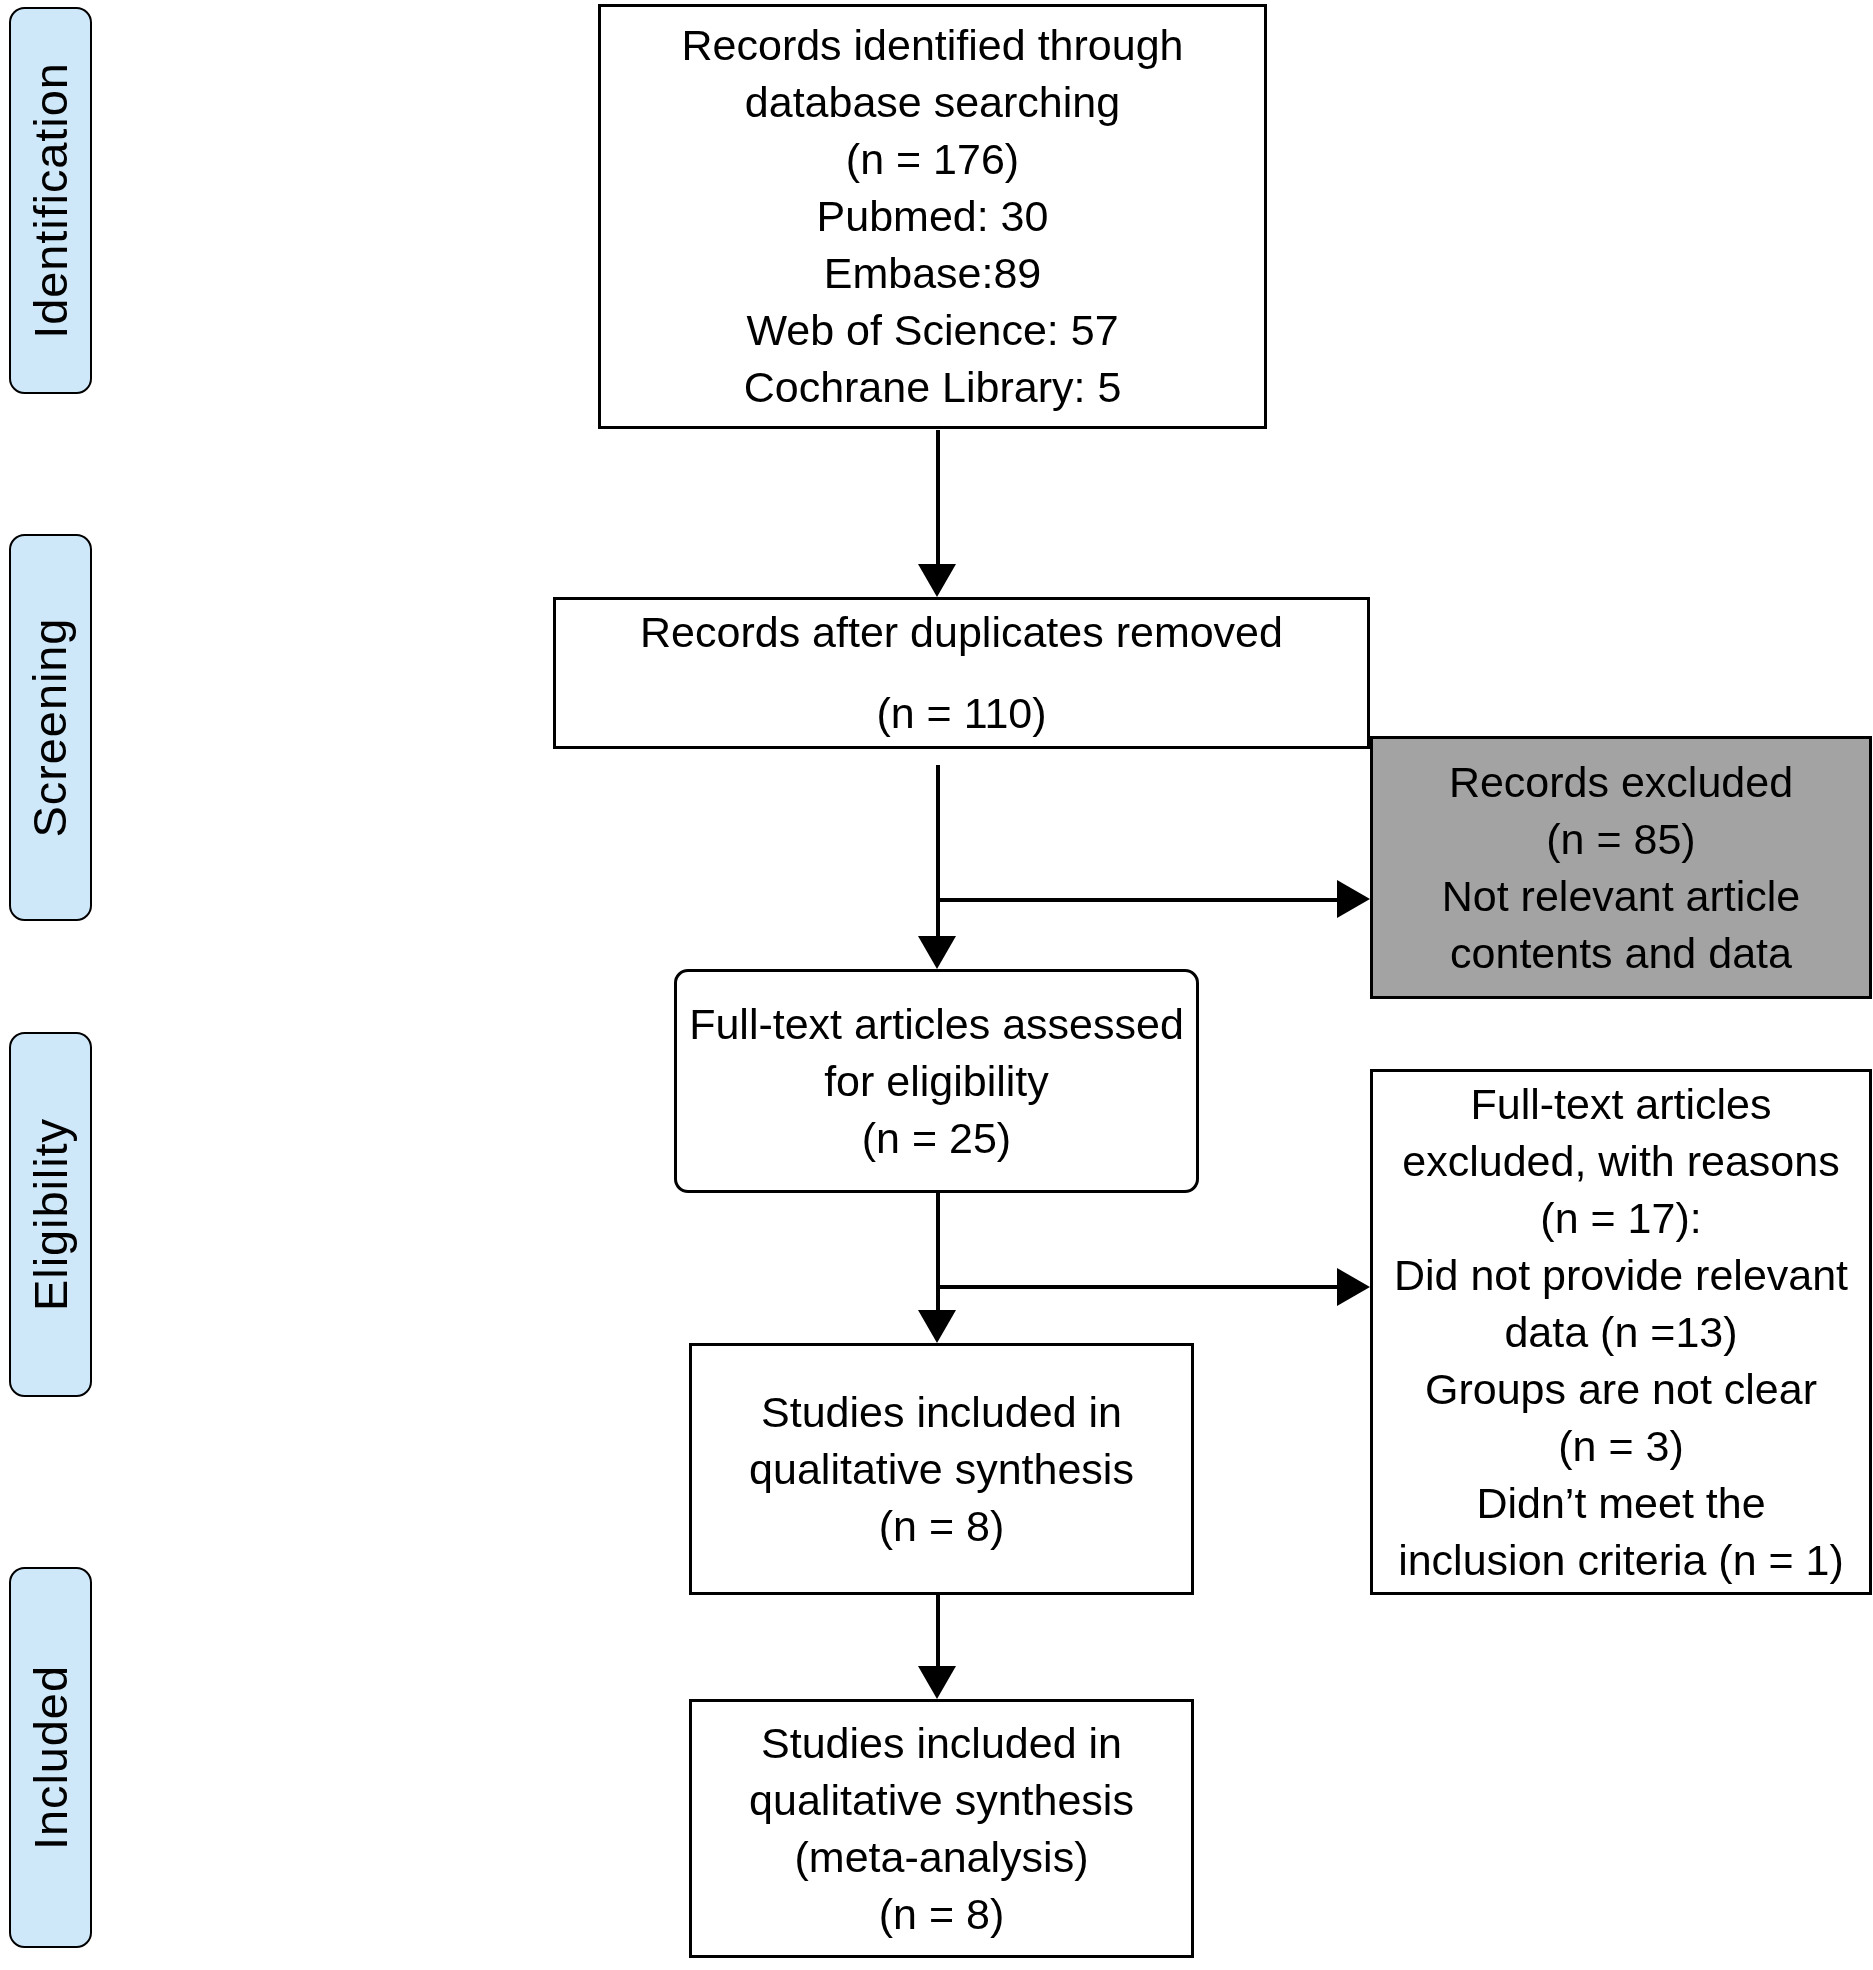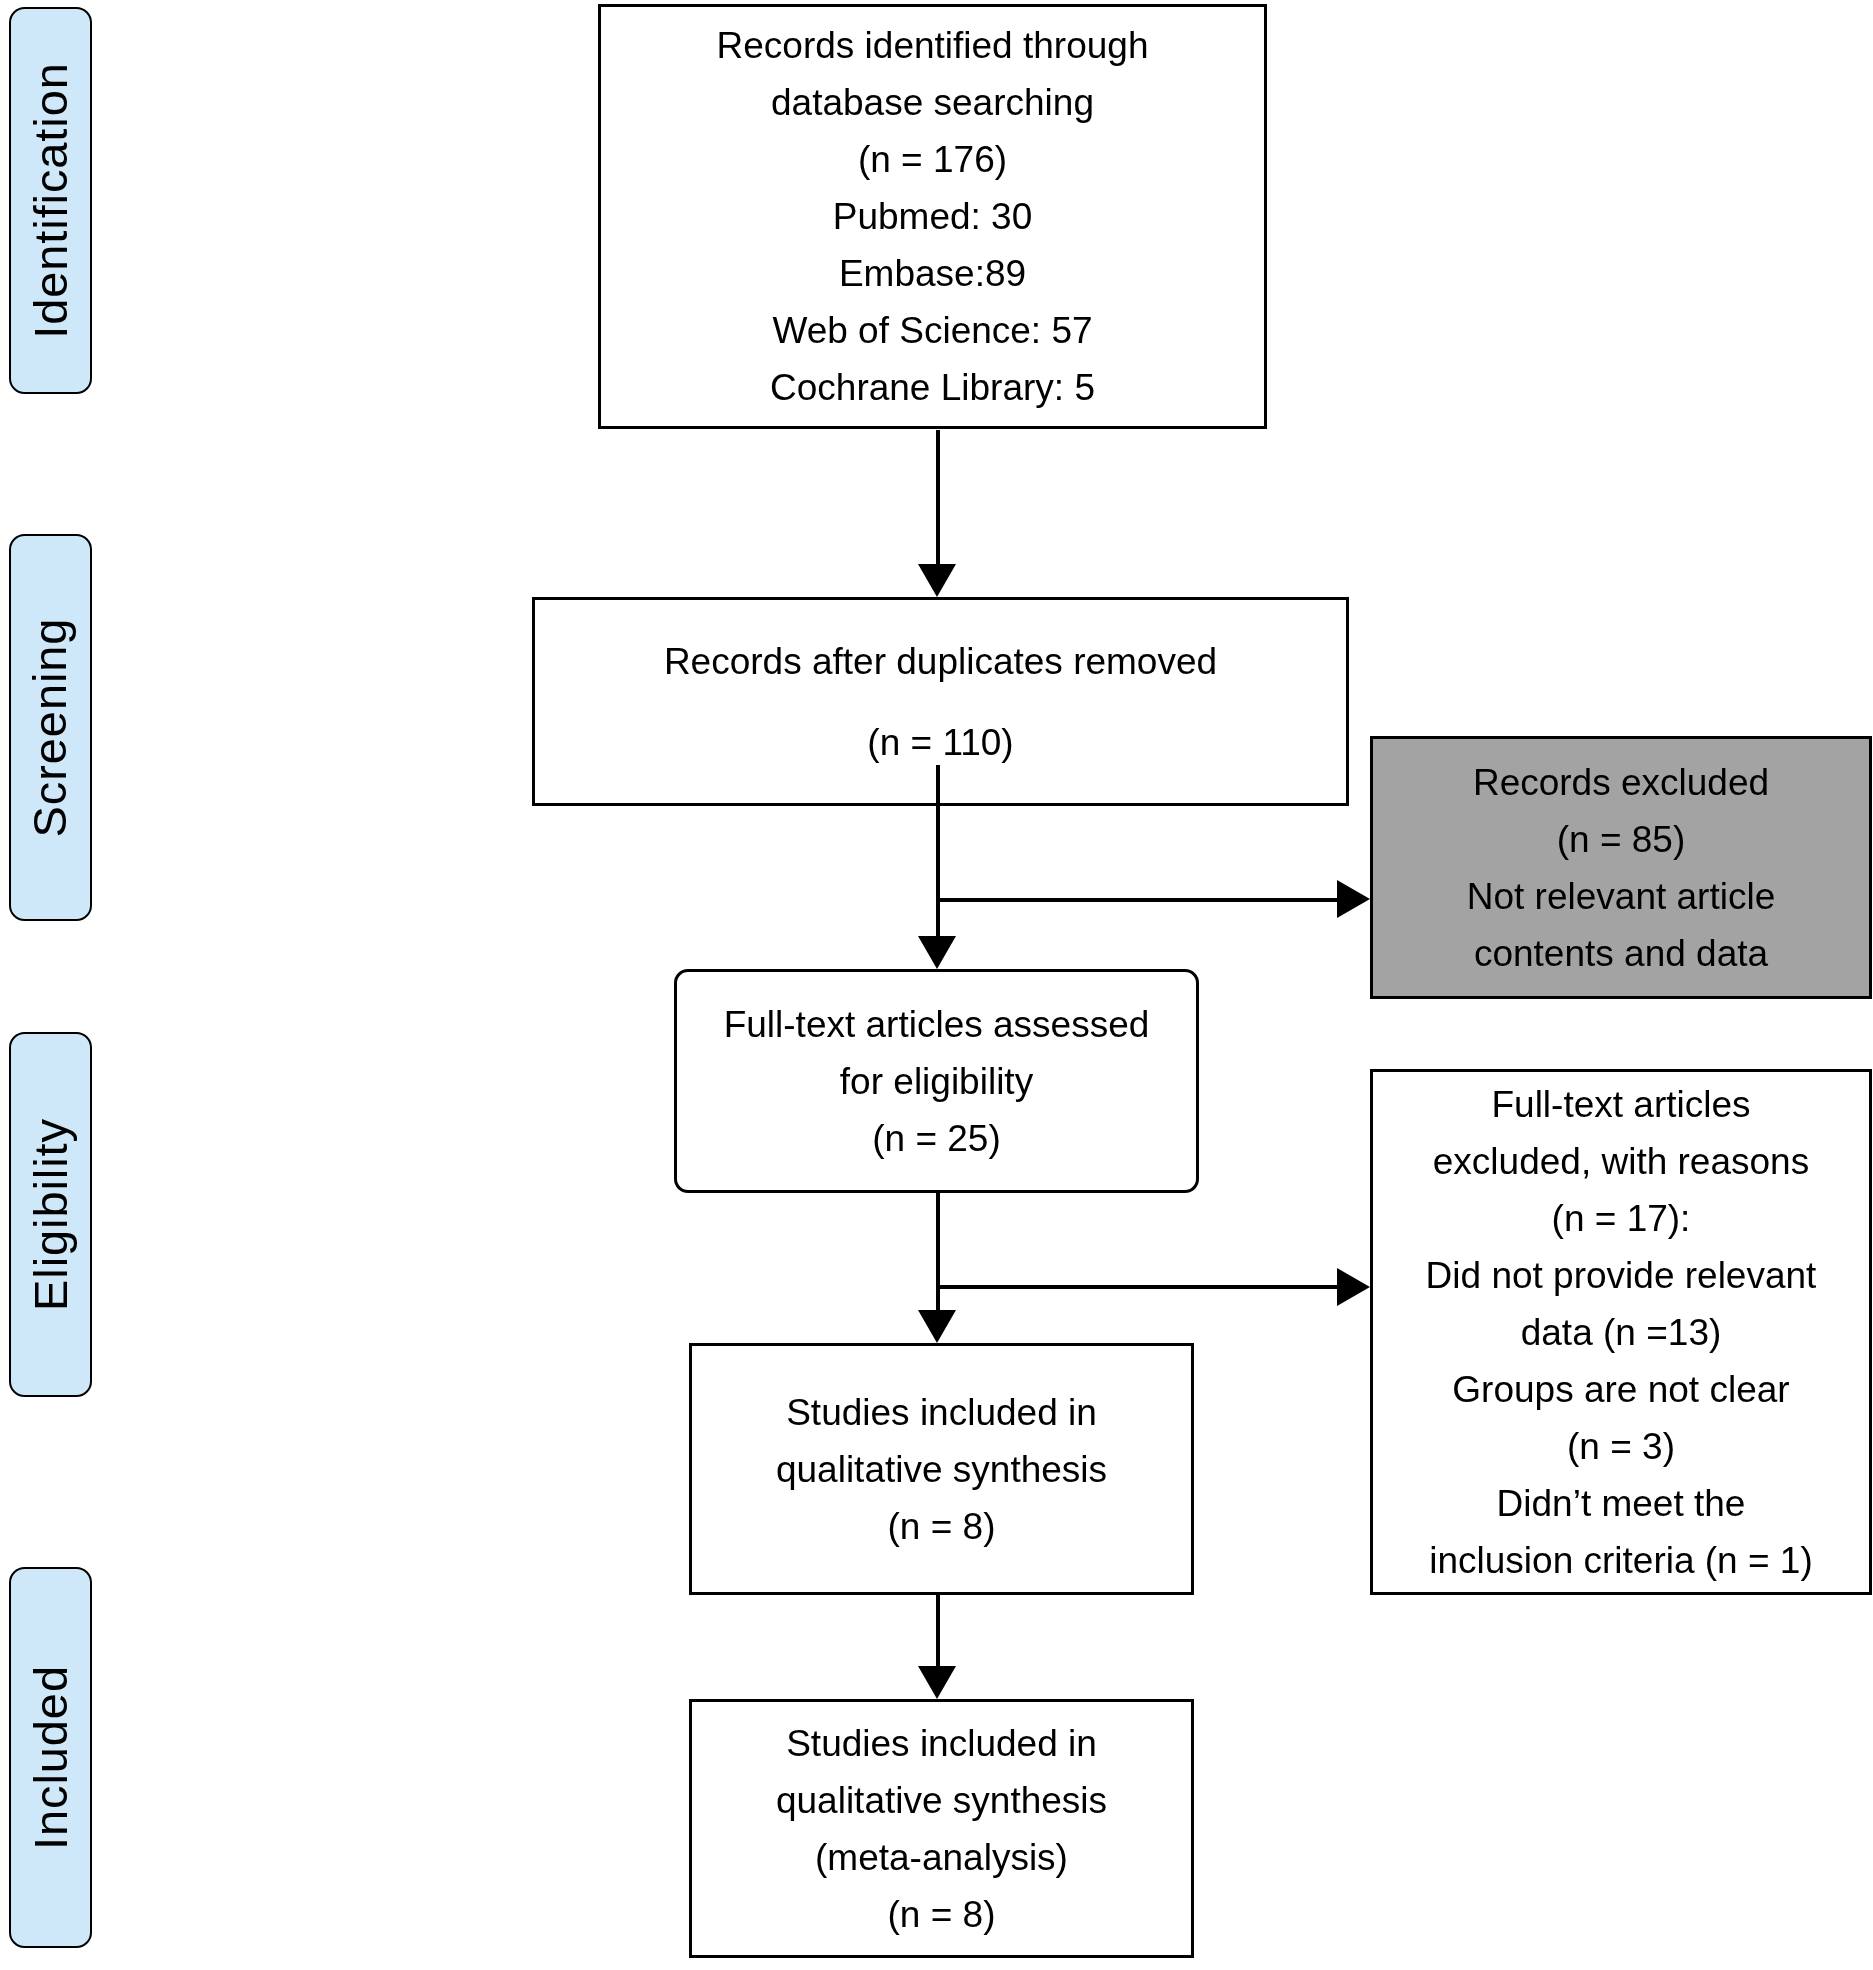--- a/index.html
+++ b/index.html
@@ -40,21 +40,21 @@
     background: #ffffff;
     border: 3.5px solid #000000;
     display: flex;
     flex-direction: column;
     align-items: center;
     justify-content: center;
     text-align: center;
   }
   .flowbox .line {
     display: block;
-    font-size: 37px;
+    font-size: 43px;
     line-height: 57px;
     white-space: nowrap;
     color: #000000;
   }
 
   
   .vline {
     position: absolute;
     width: 3.5px;
     background: #000000;
@@ -79,21 +79,21 @@
     border-left: 33px solid #000000;
   }
 
   
   #stage-identification { top: 7px;    height: 387px; }
   #stage-screening      { top: 534px;  height: 387px; }
   #stage-eligibility    { top: 1032px; height: 365px; }
   #stage-included       { top: 1567px; height: 381px; }
 
   #box-identified        { left: 598px;  top: 4.3px;    width: 669px; height: 425px; }
-  #box-deduplicated      { left: 532px;  top: 597px;  width: 817px; height: 209px; gap: 24px; }
+  #box-deduplicated      { left: 553px;  top: 597px;  width: 817px; height: 152px; gap: 24px; }
   #box-records-excluded  { left: 1370px; top: 736px;  width: 502px; height: 263px; }
   #box-fulltext-assessed { left: 674px;  top: 969px; width: 525px; height: 224px; border-radius: 14px; }
   #box-fulltext-excluded { left: 1370px; top: 1069px; width: 502px; height: 526px; }
   #box-qualitative       { left: 689px;  top: 1343px; width: 505px; height: 252px; }
   #box-meta              { left: 689px;  top: 1699px; width: 505px; height: 259px; }
 </style>
 </head>
 <body>
 
 <div id="canvas">

